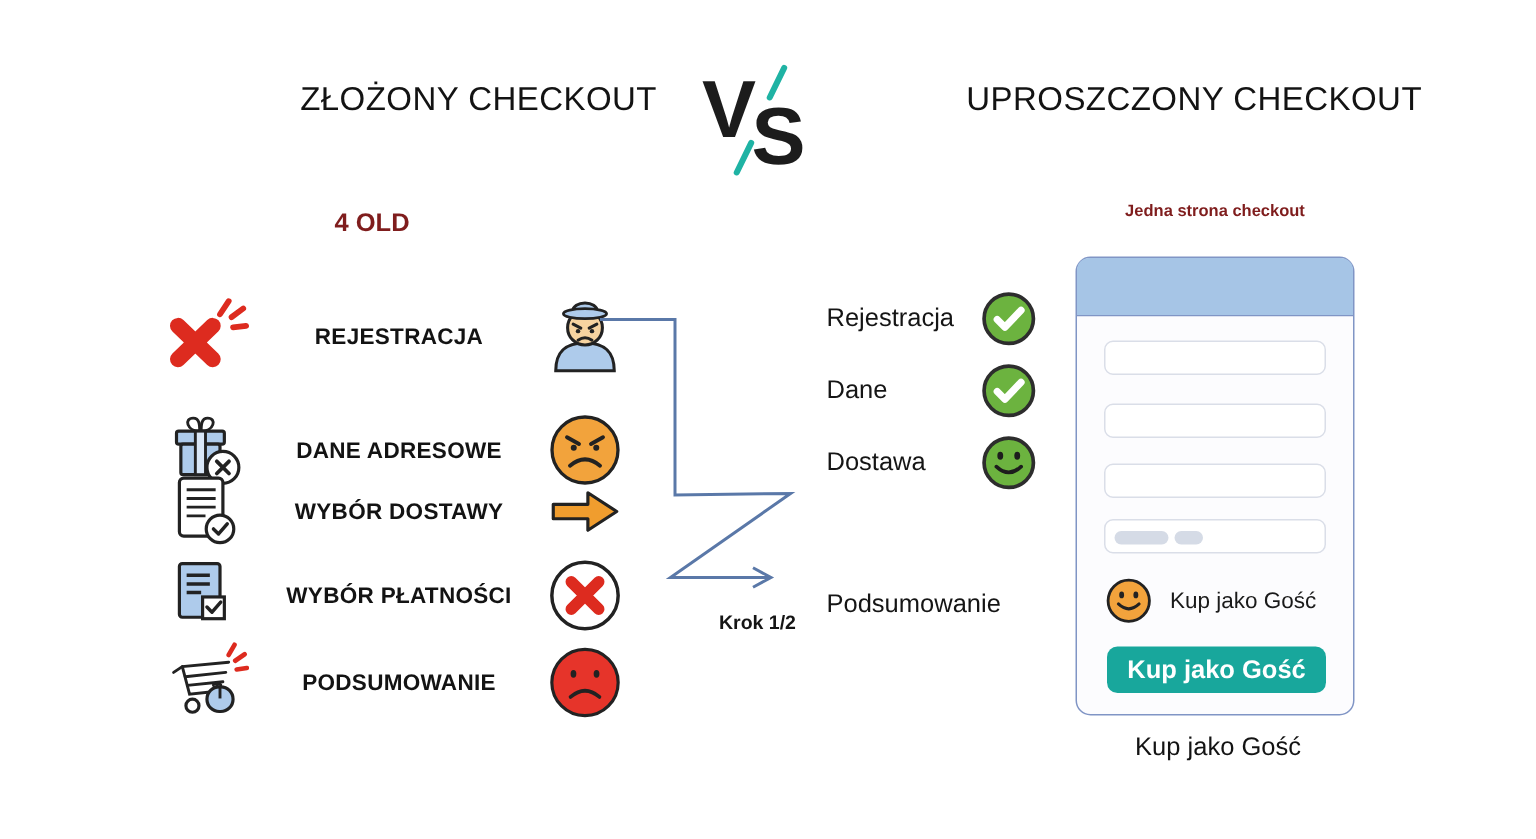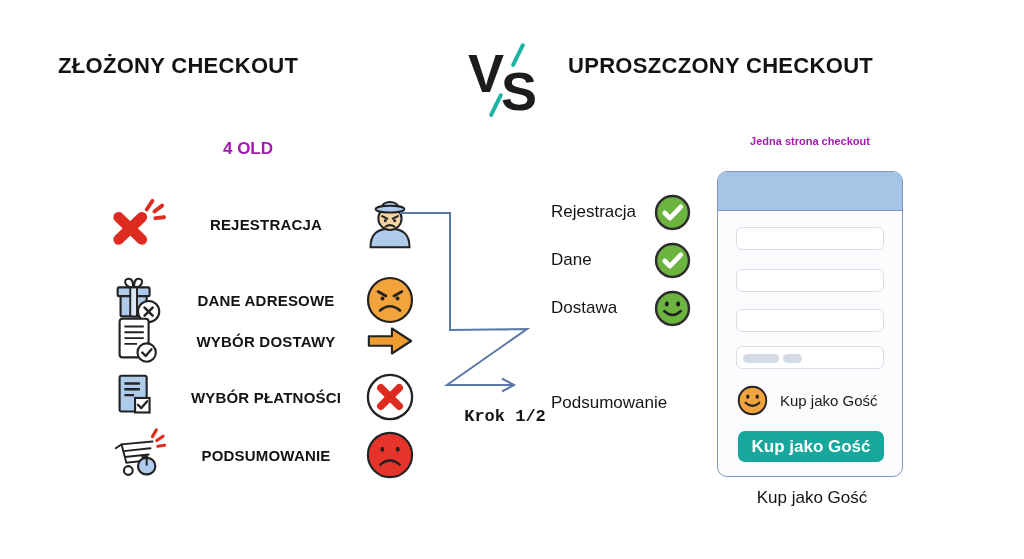--- a/index.html
+++ b/index.html
@@ -4,24 +4,24 @@
 <style>
   * { margin:0; padding:0; box-sizing:border-box; }
   html,body { background:#ffffff; }
   .canvas {
     position:relative; width:1024px; height:559px; background:#ffffff;
     font-family:"Liberation Sans", sans-serif; color:#151515; overflow:hidden;
   }
   .abs { position:absolute; }
 
   
-  .big-title { font-size:22px; font-weight:700; letter-spacing:0.3px; text-align:left; color:#131313; }
+  .big-title { font-size:22px; font-weight:400; letter-spacing:0.3px; text-align:right; color:#131313; }
   .left-title  { left:58px;  top:53px; width:380px; }
   .right-title { left:568px; top:53px; width:380px; }
-  .sub-title { font-weight:700; color:#a21caf; text-align:center; }
+  .sub-title { font-weight:700; color:#7f1d1d; text-align:center; }
   .old-label { left:58px; top:139px; width:380px; font-size:17px; }
   .one-page-label { left:710px; top:135px; width:200px; font-size:11px; }
 
   
   .vs-letter { position:absolute; font-weight:800; font-size:54px; line-height:1; color:#1c1c1c; }
   .vs-v { left:468px; top:46px; }
   .vs-s { left:501px; top:64px; }
   .vs-slash { position:absolute; width:3.5px; height:26px; background:#1FB3A4; border-radius:2px; transform:rotate(26deg); }
   .vs-slash-top { left:516px; top:42px; }
   .vs-slash-bottom { left:494px; top:92px; }
@@ -33,21 +33,21 @@
   .lrow .emo { width:54px; display:flex; justify-content:center; align-items:center; }
   .lr1{top:194px}.lr2{top:270px}.lr3{top:311px}.lr4{top:367px}.lr5{top:425px}
 
   
   .rrow { position:absolute; left:551px; width:140px; height:38px; display:flex; align-items:center; justify-content:space-between; }
   .rrow .rlbl { font-size:17px; font-weight:500; color:#151515; }
   .rrow .stat { width:37px; display:flex; justify-content:center; align-items:center; }
   .rr1{top:193px}.rr2{top:241px}.rr3{top:289px}.rr4{top:337px}.rr5{top:384px}
 
   
-  .krok { left:452px; top:407px; width:106px; font-size:17px; font-weight:700; text-align:center;font-family:Liberation Mono, monospace; }
+  .krok { left:452px; top:407px; width:106px; font-size:13px; font-weight:700; text-align:center; }
 
   
   .card { position:absolute; left:717px; top:171px; width:186px; height:306px;
           background:#fcfcfe; border:1.5px solid #8095C5; border-radius:10px; }
   .card-header { position:absolute; left:0; top:0; width:100%; height:39px;
           background:#A6C5E6; border-bottom:1.5px solid #8095C5; border-radius:8px 8px 0 0; }
   .field { position:absolute; left:18px; width:148px; height:23px; background:#ffffff;
           border:1px solid #DADEE8; border-radius:6px; }
   .ff1{top:55px}.ff2{top:97px}.ff3{top:137px}.ff4{top:174px}
   .pill { position:absolute; top:6.5px; height:9px; background:#D5DBE6; border-radius:5px; }

